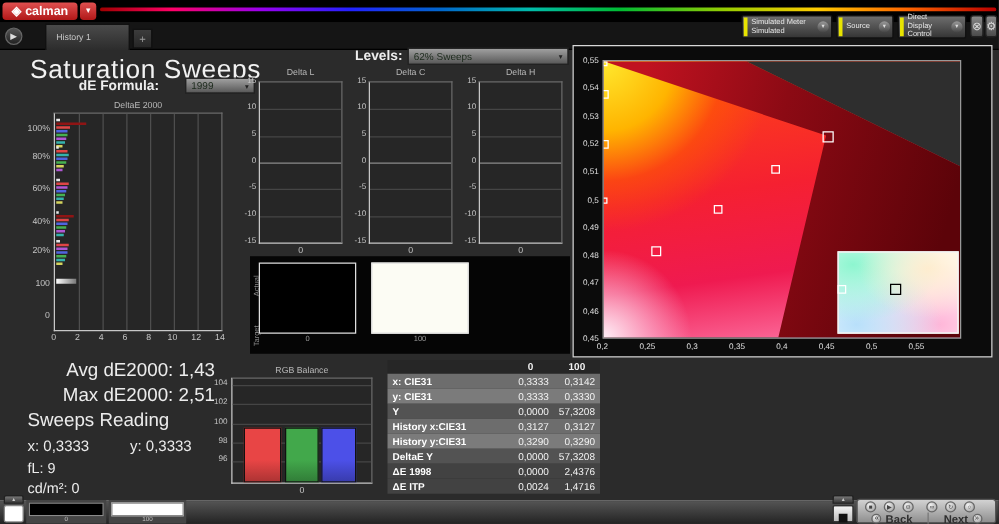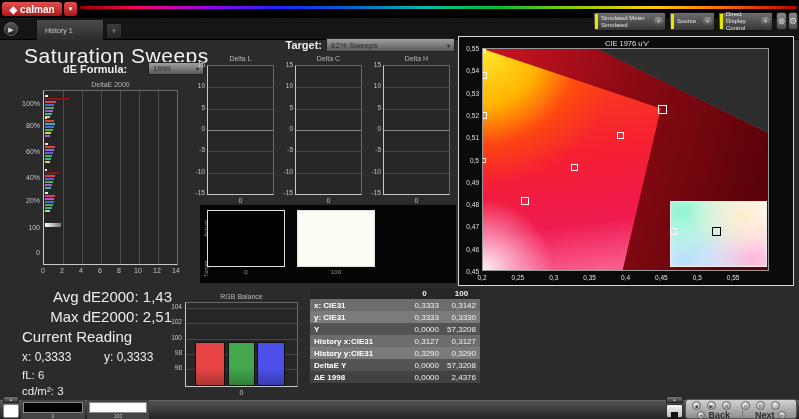--- a/index.html
+++ b/index.html
@@ -151,21 +151,21 @@
   <span class="ybar"></span>
   <span class="tb-label">Direct Display Control</span>
   <span class="dd">▾</span>
 </div>
 <div class="abs mini-btn" style="left:776px;width:11px;">
   <span>⊗</span></div>
 <div class="abs mini-btn" style="left:788px;width:10px;">
   <span>⚙</span></div>
 
 <div class="abs page-title">Saturation Sweeps</div>
-<div class="abs ctl-label" style="left:260px;top:39px;width:62px;text-align:right;">Target:</div>
+<div class="abs ctl-label" style="left:260px;top:39px;width:62px;text-align:right;">Levels:</div>
 <div class="abs dropdown" style="left:326px;top:38px;width:129px;height:14px;">
   <span>62% Sweeps</span>
   <span class="arr">▾</span>
 </div>
 <div class="abs ctl-label" style="left:63px;top:63px;">dE Formula:</div>
 <div class="abs dropdown" style="left:148px;top:62px;width:56px;height:13px;">
   <span>1999</span>
   <span class="arr">▾</span>
 </div>
 
@@ -353,32 +353,36 @@
     <div class="t-row s3">
       <div class="t-label">DeltaE Y</div>
       <div class="t-val">0,0000</div>
       <div class="t-val">57,3208</div>
     </div>
     <div class="t-row s4">
       <div class="t-label">ΔE 1998</div>
       <div class="t-val">0,0000</div>
       <div class="t-val">2,4376</div>
     </div>
+    <div class="t-row s4">
+      <div class="t-label">ΔE ITP</div>
+      <div class="t-val">0,0024</div>
+      <div class="t-val">1,4716</div>
+    </div>
   </div>
 
 <div class="abs stat" style="left:30px;top:288px;width:142px;text-align:right;font-size:15px;">Avg dE2000: 1,43</div>
 <div class="abs stat" style="left:30px;top:308px;width:142px;text-align:right;font-size:15px;">Max dE2000: 2,51</div>
-<div class="abs stat" style="left:22px;top:328px;font-size:15px;">Current Reading</div>
+<div class="abs stat" style="left:22px;top:328px;font-size:15px;">Sweeps Reading</div>
 <div class="abs stat" style="left:22px;top:350px;font-size:12px;">x: 0,3333</div>
 <div class="abs stat" style="left:104px;top:350px;font-size:12px;">y: 0,3333</div>
-<div class="abs stat" style="left:22px;top:369px;font-size:11.5px;">fL: 6</div>
-<div class="abs stat" style="left:22px;top:385px;font-size:11.5px;">cd/m²: 3</div>
+<div class="abs stat" style="left:22px;top:369px;font-size:11.5px;">fL: 9</div>
+<div class="abs stat" style="left:22px;top:385px;font-size:11.5px;">cd/m²: 0</div>
 
 <div class="abs" id="cie-panel">
-  <div class="chart-title" style="position:absolute;left:0;top:2px;width:336px;color:#e0e0e0;font-size:7.5px;">CIE 1976 u'v'</div>
   <div id="cie-plot">
     <div id="cie-outside"></div>
     <div id="cie-corner"></div>
     <div id="cie-inset"></div>
     <div id="cie-points">
         <div class="cie-pt" style="left: 174.875px; top: 55.71px; width: 9px; height: 9px; border: 1px solid rgb(255, 255, 255);"></div>
         <div class="cie-pt" style="left: 133.542px; top: 83.47px; width: 7px; height: 7px; border: 1px solid rgb(255, 255, 255);"></div>
         <div class="cie-pt" style="left: 87.6225px; top: 114.69px; width: 7px; height: 7px; border: 1px solid rgb(255, 255, 255);"></div>
         <div class="cie-pt" style="left: 38.3325px; top: 147.64px; width: 8px; height: 8px; border: 1px solid rgb(255, 255, 255);"></div>
         <div class="cie-pt" style="left: -1.2825px; top: 0.23px; width: 4px; height: 4px; border: 1px solid rgb(255, 255, 255);"></div>

